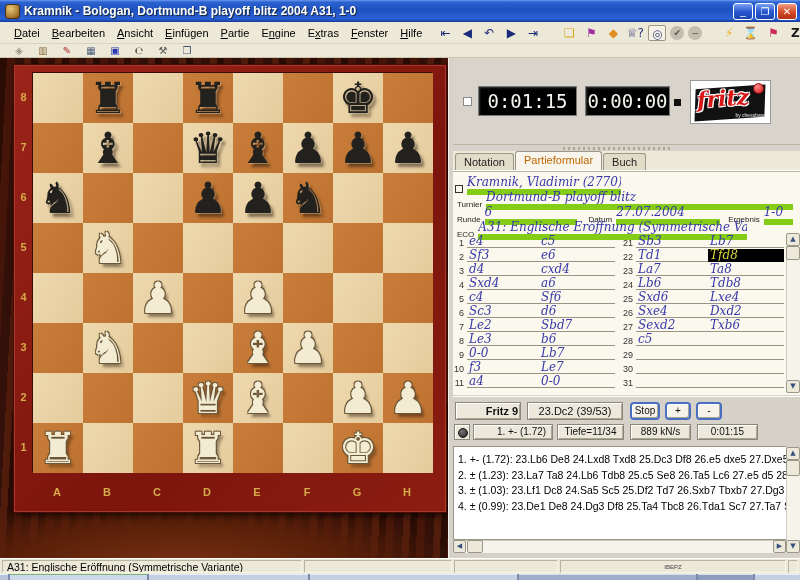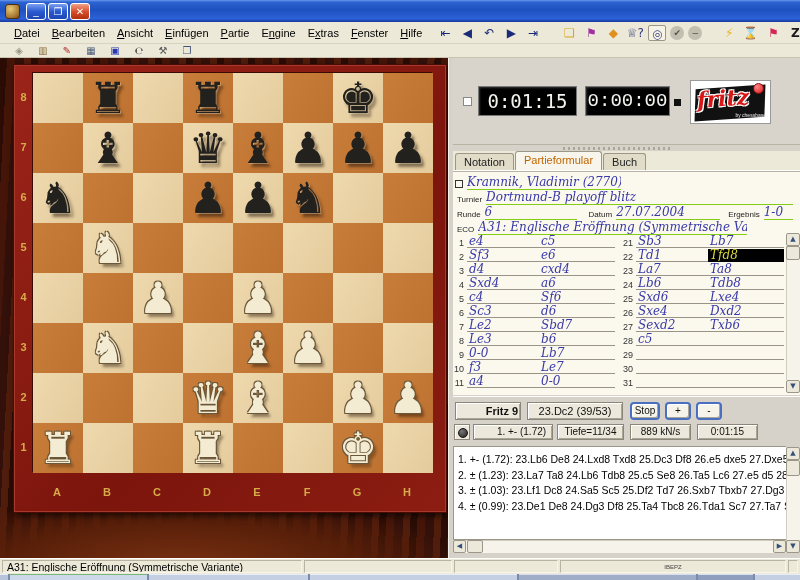--- a/index.html
+++ b/index.html
@@ -65,41 +65,41 @@
 
   
   #right-panel { left:453px; top:58px; width:347px; height:500px; background:#d6d2ca; }
 
   #clock-panel { left:0; top:0; width:347px; height:87px; background:#d8d4cc; border-bottom:1px solid #b8b4a4; }
   #wtm-box { left:10px; top:39px; width:9px; height:9px; background:#fff; border:1px solid #888; }
   .lcd { position:absolute; top:28px; height:30px; background:#000; border:1px solid #777;
     box-shadow:inset 1px 1px 2px #333; color:#f4f4ee; font-family:"DejaVu Sans Mono",monospace;
     font-size:19px; line-height:28px; text-align:center; }
   #clock-white { left:25px; width:99px; }
-  #clock-black { left:132px; width:85px;font-family:Liberation Mono, monospace; }
+  #clock-black { left:132px; width:85px; }
   #btm-box { left:221px; top:41px; width:7px; height:7px; background:#111; }
   #fritz-logo { left:237px; top:22px; width:81px; height:44px; background:#fff; border:1px solid #999; overflow:hidden; }
   #fritz-black { position:absolute; left:4px; top:6px; width:70px; height:32px; background:#111;
     transform:rotate(-4deg) skewX(-6deg); }
   #fritz-word { position:absolute; left:6px; top:4px; font-family:"DejaVu Serif",serif; font-style:italic;
     font-weight:bold; font-size:22px; color:#d81818; transform:rotate(-4deg);
     text-shadow:1px 1px 0 #fff,-1px -1px 0 #fff,1px -1px 0 #fff,-1px 1px 0 #fff; }
   #fritz-ball { position:absolute; right:6px; top:2px; width:11px; height:11px; border-radius:50%;
     background:radial-gradient(circle at 35% 30%,#f88,#d81818); border:1px solid #901010; }
   #fritz-sub { position:absolute; right:4px; bottom:5px; font-size:5px; color:#eee; }
 
   #tabs { left:0; top:93px; width:347px; height:20px; background:#ece9d8; border-bottom:1px solid #fff; display:flex; align-items:flex-end; padding-left:2px; }
   .tab { height:17px; line-height:16px; padding:0 8px; font-size:11px; color:#222;
     background:#e0dcc8; border:1px solid #9a9688; border-bottom:none; border-radius:3px 3px 0 0; margin-right:1px; }
   .tab.active { height:19px; background:#f8f6ec; color:#c06400;margin-top:28px; }
 
   
   #gameform { left:0; top:113px; width:347px; height:225px; background:#fbf9ee; border-top:1px solid #b8b4a4; overflow:hidden; }
   .script { font-family:"DejaVu Serif",serif; font-style:italic; color:#3838a8; font-size:12px; white-space:nowrap; overflow:hidden; }
-  .uline { border-bottom:1px solid #84cc16; }
+  .uline { border-bottom:6px solid #84cc16; }
   .flabel { font-size:8px; color:#222; white-space:nowrap; align-self:flex-end; padding-bottom:1px; }
   .frow { position:absolute; display:flex; align-items:flex-end; }
   .cbox { width:8px; height:8px; border:1px solid #333; margin:0 4px 2px 0; }
   .cbox.filled { background:#111; }
 
   #moves { position:absolute; left:0; top:62px; width:333px; }
   .mrow { display:flex; height:14px; align-items:flex-end; }
   .mnum { width:14px; font-size:9px; color:#333; text-align:right; padding-right:3px; }
   .mcell { height:13px; font-size:12px; line-height:12px; padding-left:2px; border-bottom:1px solid #9a9488; }
   .mcell.c1 { width:72px; } .mcell.c2 { width:76px; }
@@ -134,20 +134,21 @@
     padding:0 4px; line-height:12px; white-space:nowrap; overflow:hidden; }
   #scell-right { display:flex; align-items:center; justify-content:center; font-size:6px; color:#444; }
   #taskbar { left:0; top:574px; width:800px; height:6px; background:#7a8cab; display:flex; gap:2px; }
   .tseg { height:6px; border-top:1px solid #e8eef8; }
 </style>
 </head>
 <body>
 
 <div id="titlebar" class="abs">
   <div id="app-icon"></div>
+  <div id="title-text">Kramnik - Bologan, Dortmund-B playoff blitz 2004  A31, 1-0</div>
   <div class="winbtn blue">_</div>
   <div class="winbtn blue">❐</div>
   <div class="winbtn red">✕</div>
 </div>
 
 <div id="menurow" class="abs">
   <div class="grip"></div>
   <div id="menu-items" style="display:flex;align-items:flex-end;">
       <div class="menu-item"><u>D</u><span>a</span><span>t</span><span>e</span><span>i</span></div>
       <div class="menu-item"><u>B</u><span>e</span><span>a</span><span>r</span><span>b</span><span>e</span><span>i</span><span>t</span><span>e</span><span>n</span></div>

